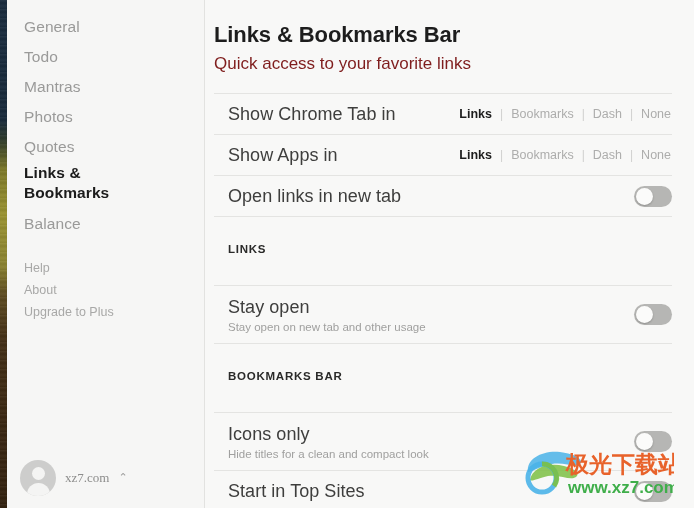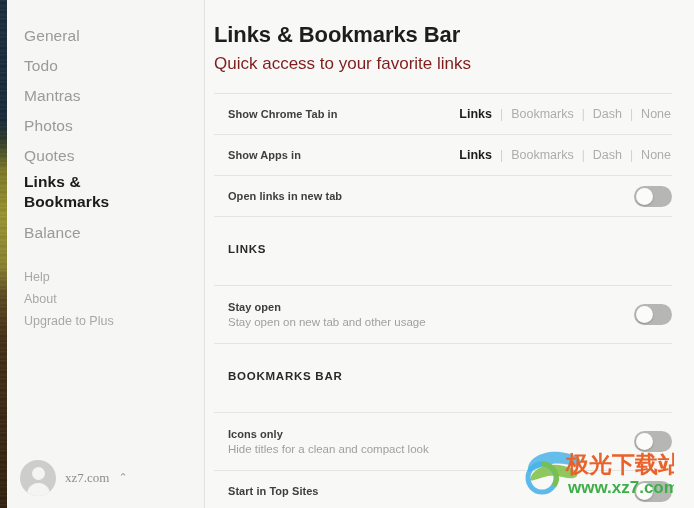--- a/index.html
+++ b/index.html
@@ -55,21 +55,21 @@
 
   
   .sidebar {
     position: relative;
     width: 205px;
     height: 508px;
     background: #f6f6f5;
     border-right: 1px solid #e2e2e0;
     flex: 0 0 205px;
     padding-left: 24px;
-    padding-top: 21px;
+    padding-top: 12px;
     z-index: 3;
   }
   .sidebar::before {
     content: "";
     position: absolute;
     left: 0; top: 0;
     width: 7px; height: 100%;
     background: rgba(255,255,255,0.0);
   }
 
@@ -181,24 +181,23 @@
     align-items: center;
     justify-content: space-between;
     min-height: 41px;
     border-bottom: 1px solid #e4e4e2;
     padding: 0 0 0 14px;
   }
   .row.tall { min-height: 58px; align-items: center; }
 
   .row-labels { display: flex; flex-direction: column; gap: 3px; }
   .row-title {
-    font-size: 11px;
+    font-size: 18px;
     color: #3e3e3d;
     letter-spacing: 0.05px;
-    font-weight: bold;
   }
   .row-desc {
     font-size: 11.5px;
     color: #a0a09f;
   }
 
   
   .choice {
     display: flex;
     align-items: center;

